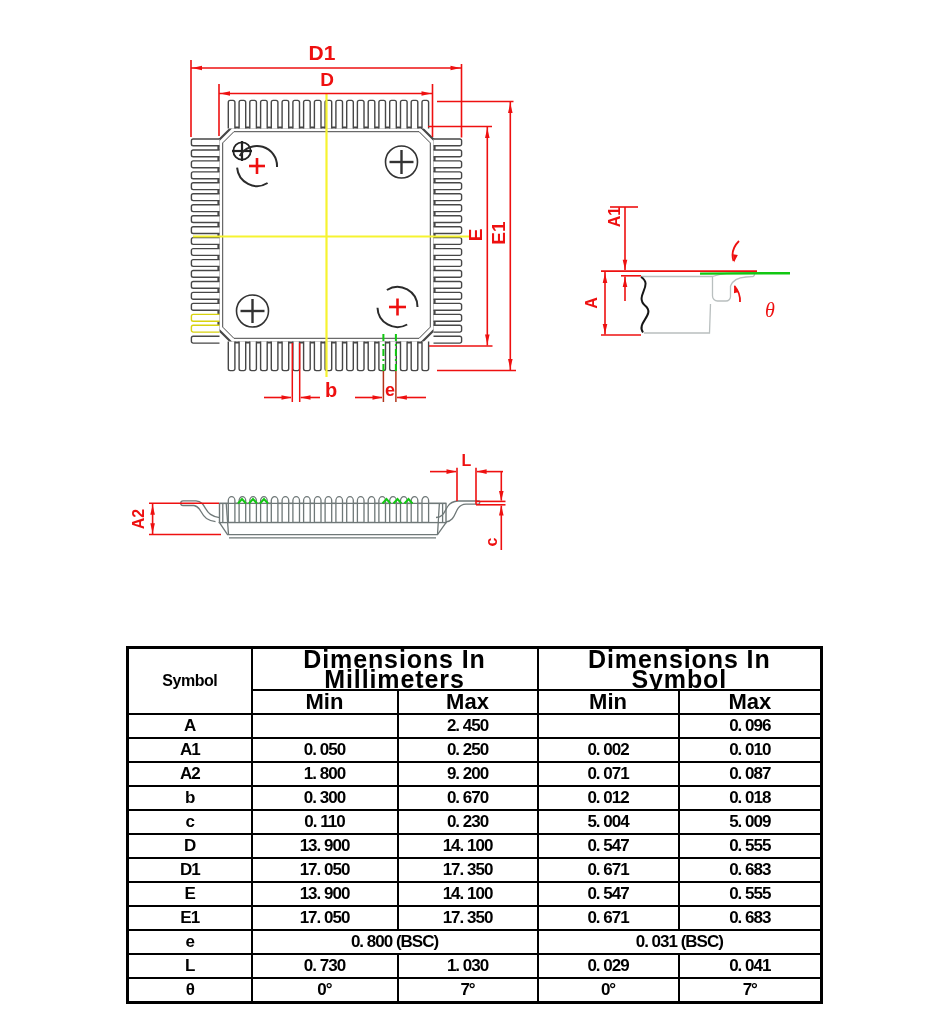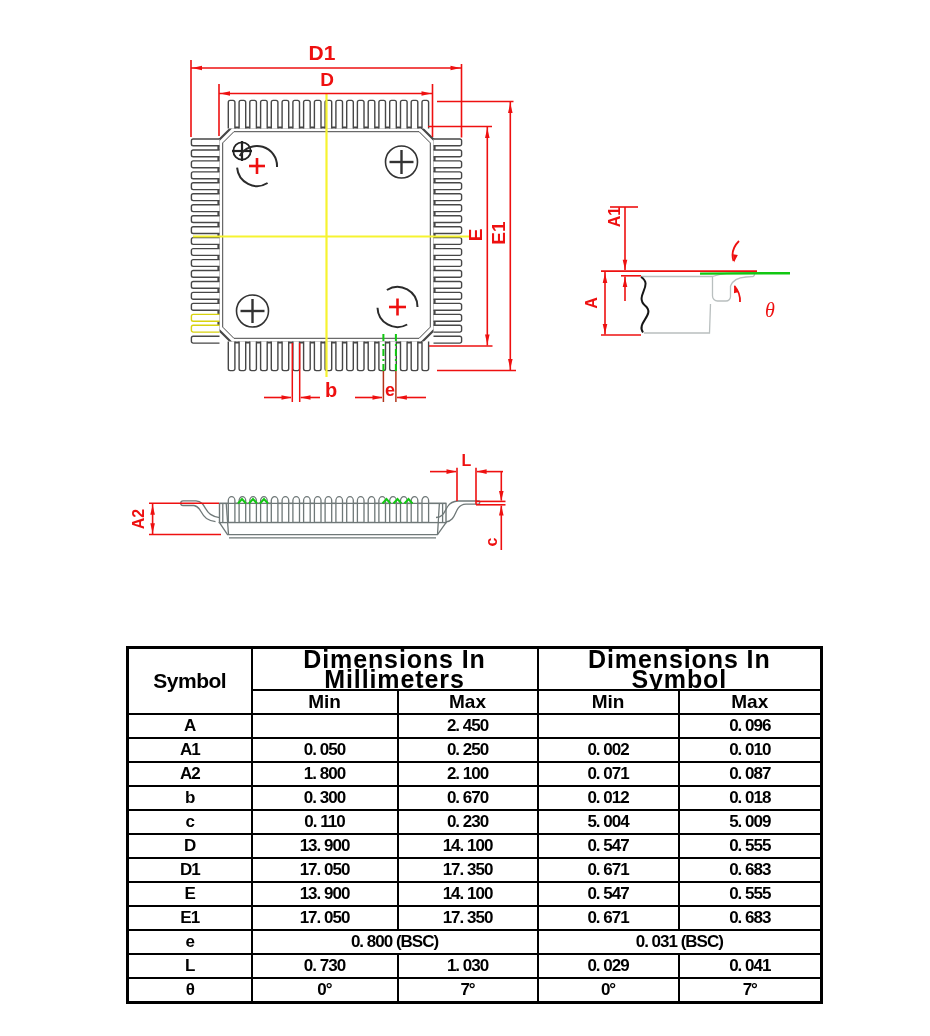--- a/index.html
+++ b/index.html
@@ -1,23 +1,23 @@
 <!DOCTYPE html>
 <html><head><meta charset="utf-8">
 <style>
 html,body{margin:0;padding:0;background:#ffffff;width:930px;height:1036px;overflow:hidden}
 #page{position:relative;width:898px;height:1036px;font-family:"Liberation Sans",sans-serif}
 svg{position:absolute;left:0;top:0}
 table{position:absolute;left:126px;top:646px;border-collapse:collapse;table-layout:fixed;width:694px;height:337px;
  font-family:"Liberation Sans",sans-serif;font-weight:bold;font-size:18px;color:#000}
 td{border:2px solid #000;text-align:center;padding:0;vertical-align:middle;overflow:hidden;height:22px;line-height:20px;font-size:17px;letter-spacing:-1px}
 table{border:3px solid #000}
-td.sym{font-size:21px;letter-spacing:-0.5px}
+td.sym{font-size:16px;letter-spacing:-0.5px}
 td.hd{font-size:25px;letter-spacing:0.9px}
-td.hd2{font-size:19px;letter-spacing:0}
+td.hd2{font-size:22px;letter-spacing:0}
 </style></head>
 <body>
 <div id="page">
 
 <svg width="930" height="1036" viewBox="0 0 930 1036">
 
 <polygon points="231.5,127.5 421.5,127.5 434.5,140.5 434.5,329.5 421.5,342.5 231.5,342.5 218.5,329.5 218.5,140.5" fill="white" stroke="#474747" stroke-width="2.2"></polygon>
 <polygon points="233.89999999999998,131.7 419.1,131.7 430.3,142.89999999999998 430.3,327.1 419.1,338.3 233.89999999999998,338.3 222.7,327.1 222.7,142.89999999999998" fill="none" stroke="#474747" stroke-width="1"></polygon>
 
 <g fill="white" stroke="#474747" stroke-width="1.4">
@@ -322,21 +322,21 @@
 <tr>
           <td>A1</td>
           <td>0. 050</td>
           <td>0. 250</td>
           <td>0. 002</td>
           <td>0. 010</td>
         </tr>
 <tr>
           <td>A2</td>
           <td>1. 800</td>
-          <td>2. 100</td>
+          <td>9. 200</td>
           <td>0. 071</td>
           <td>0. 087</td>
         </tr>
 <tr>
           <td>b</td>
           <td>0. 300</td>
           <td>0. 670</td>
           <td>0. 012</td>
           <td>0. 018</td>
         </tr>

